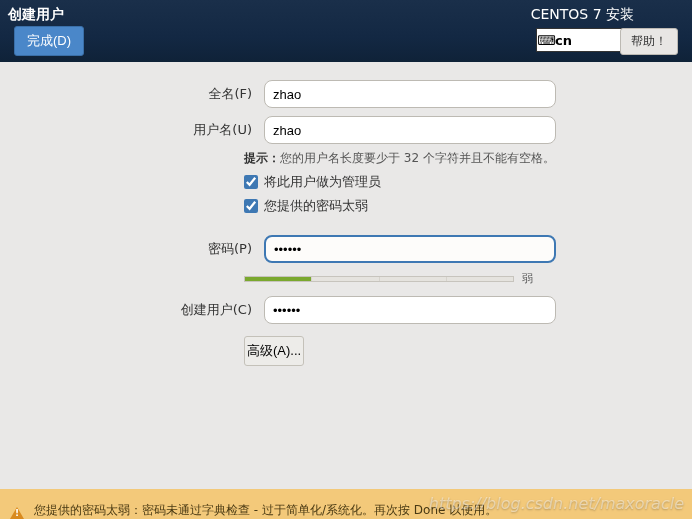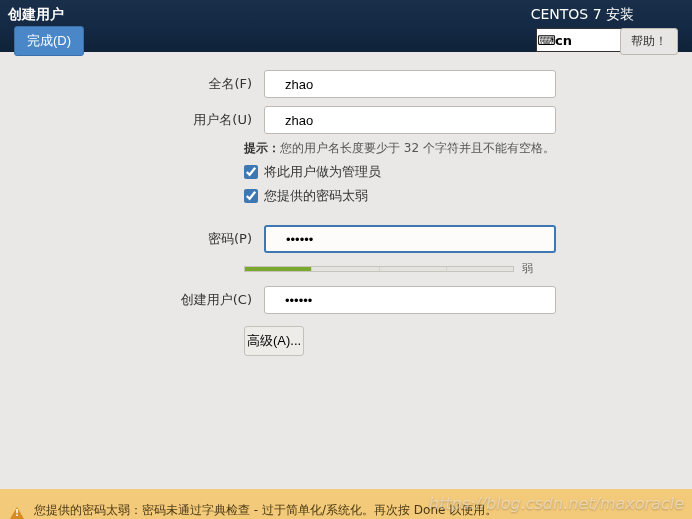--- a/index.html
+++ b/index.html
@@ -6,21 +6,21 @@
   body {
     width: 692px; height: 519px;
     font-family: "DejaVu Sans", Arial, sans-serif;
     font-size: 13px;
     background: #e9e8e7;
     position: relative;
     overflow: hidden;
   }
   .header {
     background: linear-gradient(#1a2f4a, #132843 60%, #0f2238);
-    height: 52px;
+    height: 62px;
     color: #fff;
     position: relative;
   }
   .title-left {
     position: absolute; left: 8px; top: 6px;
     font-weight: bold; font-size: 14px;
   }
   .title-right {
     position: absolute; right: 58px; top: 6px;
     font-size: 14px;
@@ -57,22 +57,22 @@
     display: flex; align-items: center;
     margin-bottom: 8px;
   }
   .label {
     width: 264px; text-align: right;
     padding-right: 12px; color: #333;
   }
   .field input[type="text"], .field input[type="password"] {
     width: 292px; height: 28px;
     border: 1px solid #bdbab3;
-    border-radius: 3px;
-    padding: 0 20px; font-size: 13px;
+    border-radius: 8px;
+    padding: 0 8px; font-size: 13px;
     background: #fff;
   }
   .field input.active {
     border: 2px solid #3e78b3;
     background: #fdfcfa;
   }
   .hint-row { margin-left: 244px; margin-bottom: 6px; margin-top: -2px; font-size: 12px; color:#555;}
   .hint-row b { color:#333; }
   .check-row {
     margin-left: 244px; margin-bottom: 6px;

